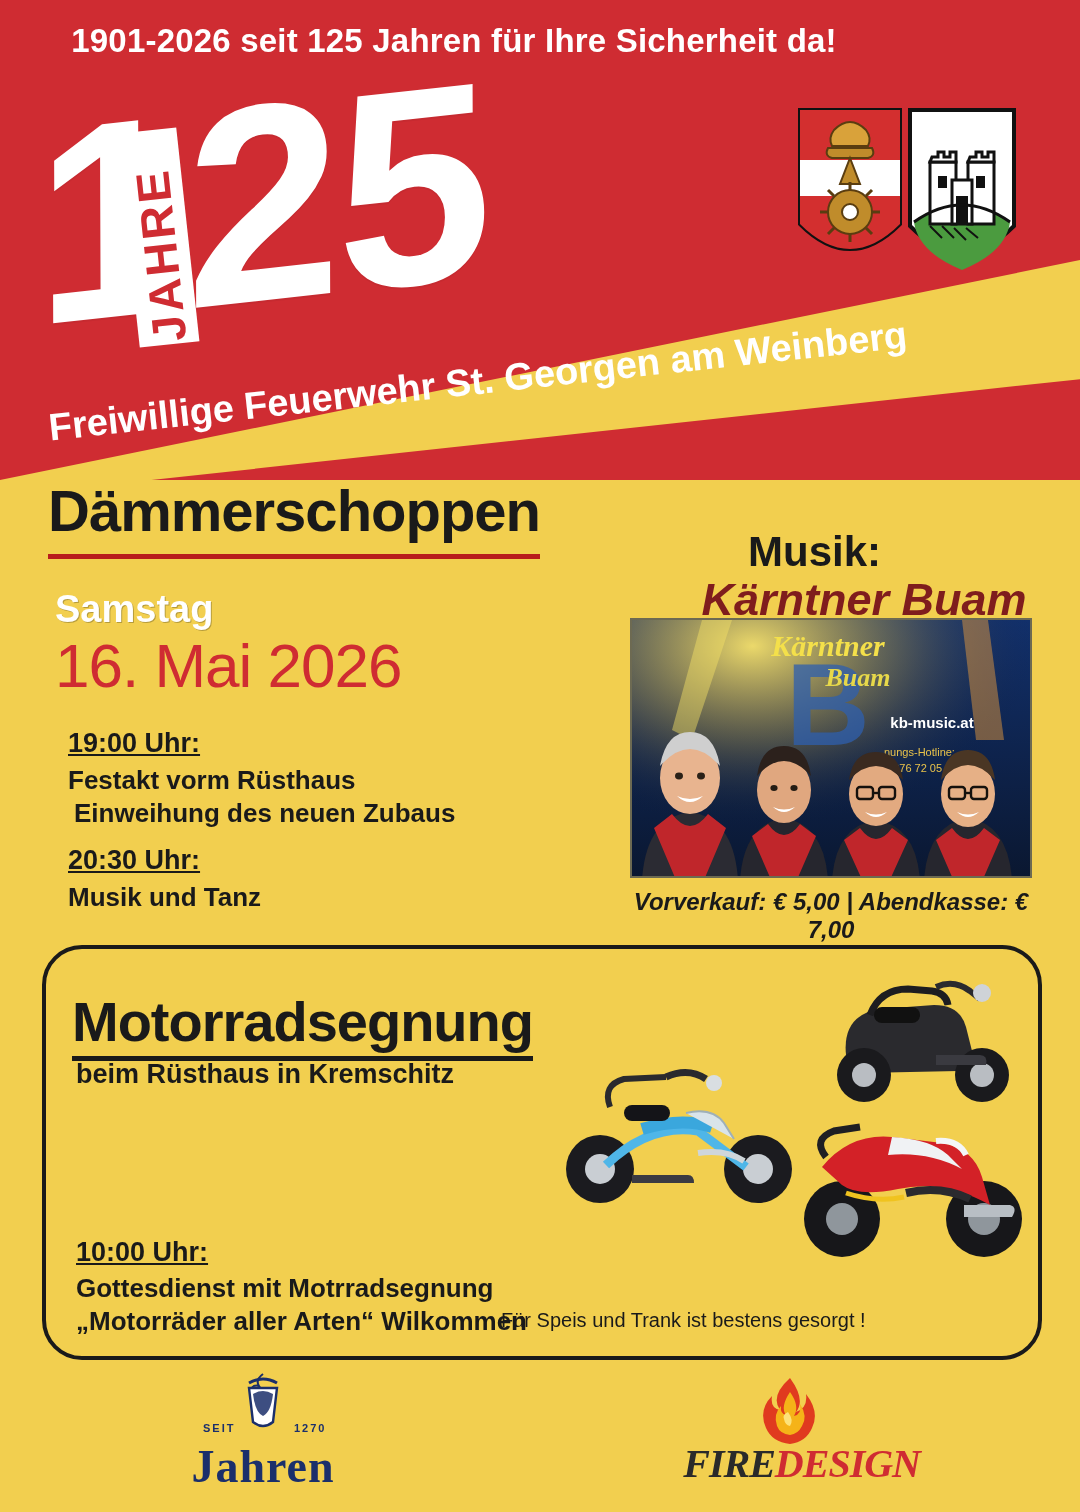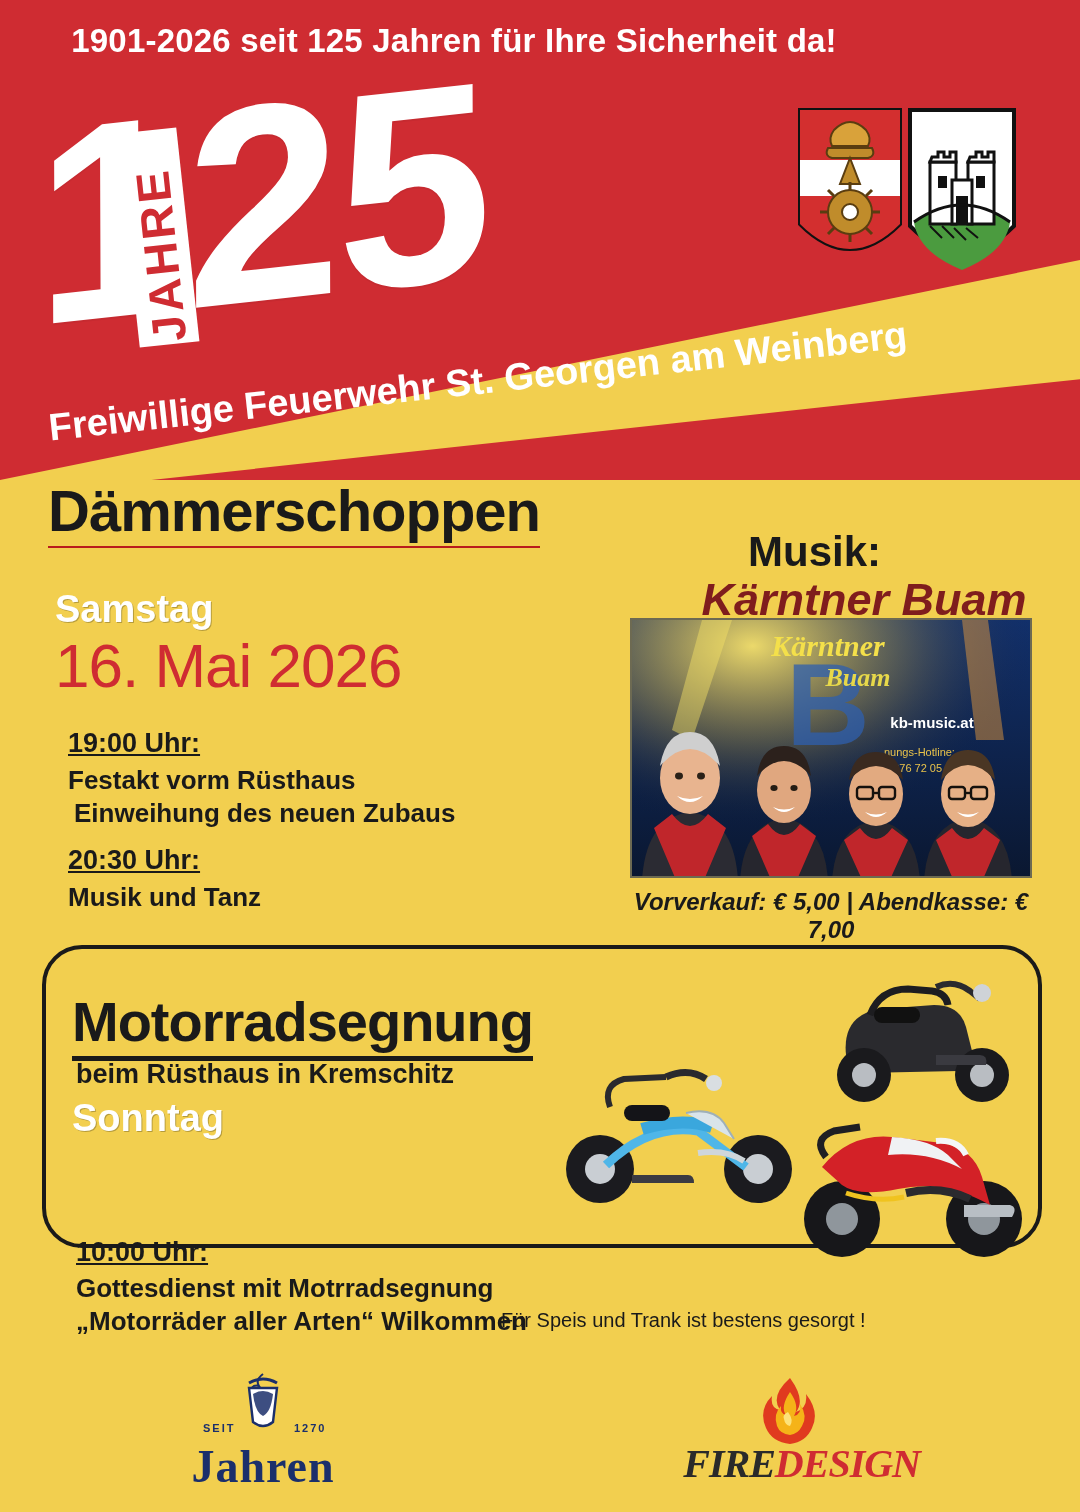--- a/index.html
+++ b/index.html
@@ -124,22 +124,22 @@
     top: 470px; left: 0;
     width: 1080px;
     height: 470px;
   }
   .title-daemmer {
     position: absolute;
     left: 48px; top: 7px;
     font-size: 58px;
     font-weight: bold;
     color: #1a1a1a;
-    border-bottom: 2px solid #b91c1c;
-    padding-bottom: 2px;
+    border-bottom: 5px solid #b91c1c;
+    padding-bottom: 10px;
     letter-spacing: -1px;
   }
   .daylabel {
     position: absolute;
     left: 55px;
     font-size: 38px;
     font-weight: bold;
     color: #fff;
     text-shadow: 1px 1px 0 rgba(0,0,0,.25);
   }
@@ -200,21 +200,21 @@
     font-size: 24px;
     font-style: italic;
     font-weight: bold;
     color: #1a1a1a;
   }
 
   
   .sec2 {
     position: absolute;
     left: 42px; top: 945px;
-    width: 1000px; height: 303px;
+    width: 1000px; height: 415px;
     border: 4px solid #1a1a1a;
     border-radius: 40px;
   }
   .title-motor {
     position: absolute;
     left: 26px; top: 40px;
     font-size: 56px;
     font-weight: bold;
     color: #1a1a1a;
     border-bottom: 5px solid #1a1a1a;
@@ -433,21 +433,20 @@
       </svg>
     </div>
 
     <div class="price-line">Vorverkauf: € 5,00 | Abendkasse: € 7,00</div>
   </div>
 
   <div class="sec2">
     <div class="title-motor">Motorradsegnung</div>
     <div class="motor-sub">beim Rüsthaus in Kremschitz</div>
 
-    <div class="daylabel" style="top:148px;left:26px">Sonntag</div>
 
     <div class="timelab" style="top:288px;left:30px">10:00 Uhr:</div>
     <div class="detail" style="top:324px;left:30px">Gottesdienst mit Motrradsegnung</div>
     <div class="detail" style="top:357px;left:30px">„Motorräder aller Arten“ Wilkommen</div>
 
     <div class="speis">Für Speis und Trank ist bestens gesorgt !</div>
 
     <svg style="position:absolute;left:740px;top:14px" width="240" height="150" viewBox="0 0 240 150">
       <g>
         <path d="M60 92 q-4 -40 34 -46 l54 -4 q26 0 32 22 l6 24 q4 18 -14 20 l-96 2 q-14 0 -16 -18z" fill="#2a2a2e"></path>

